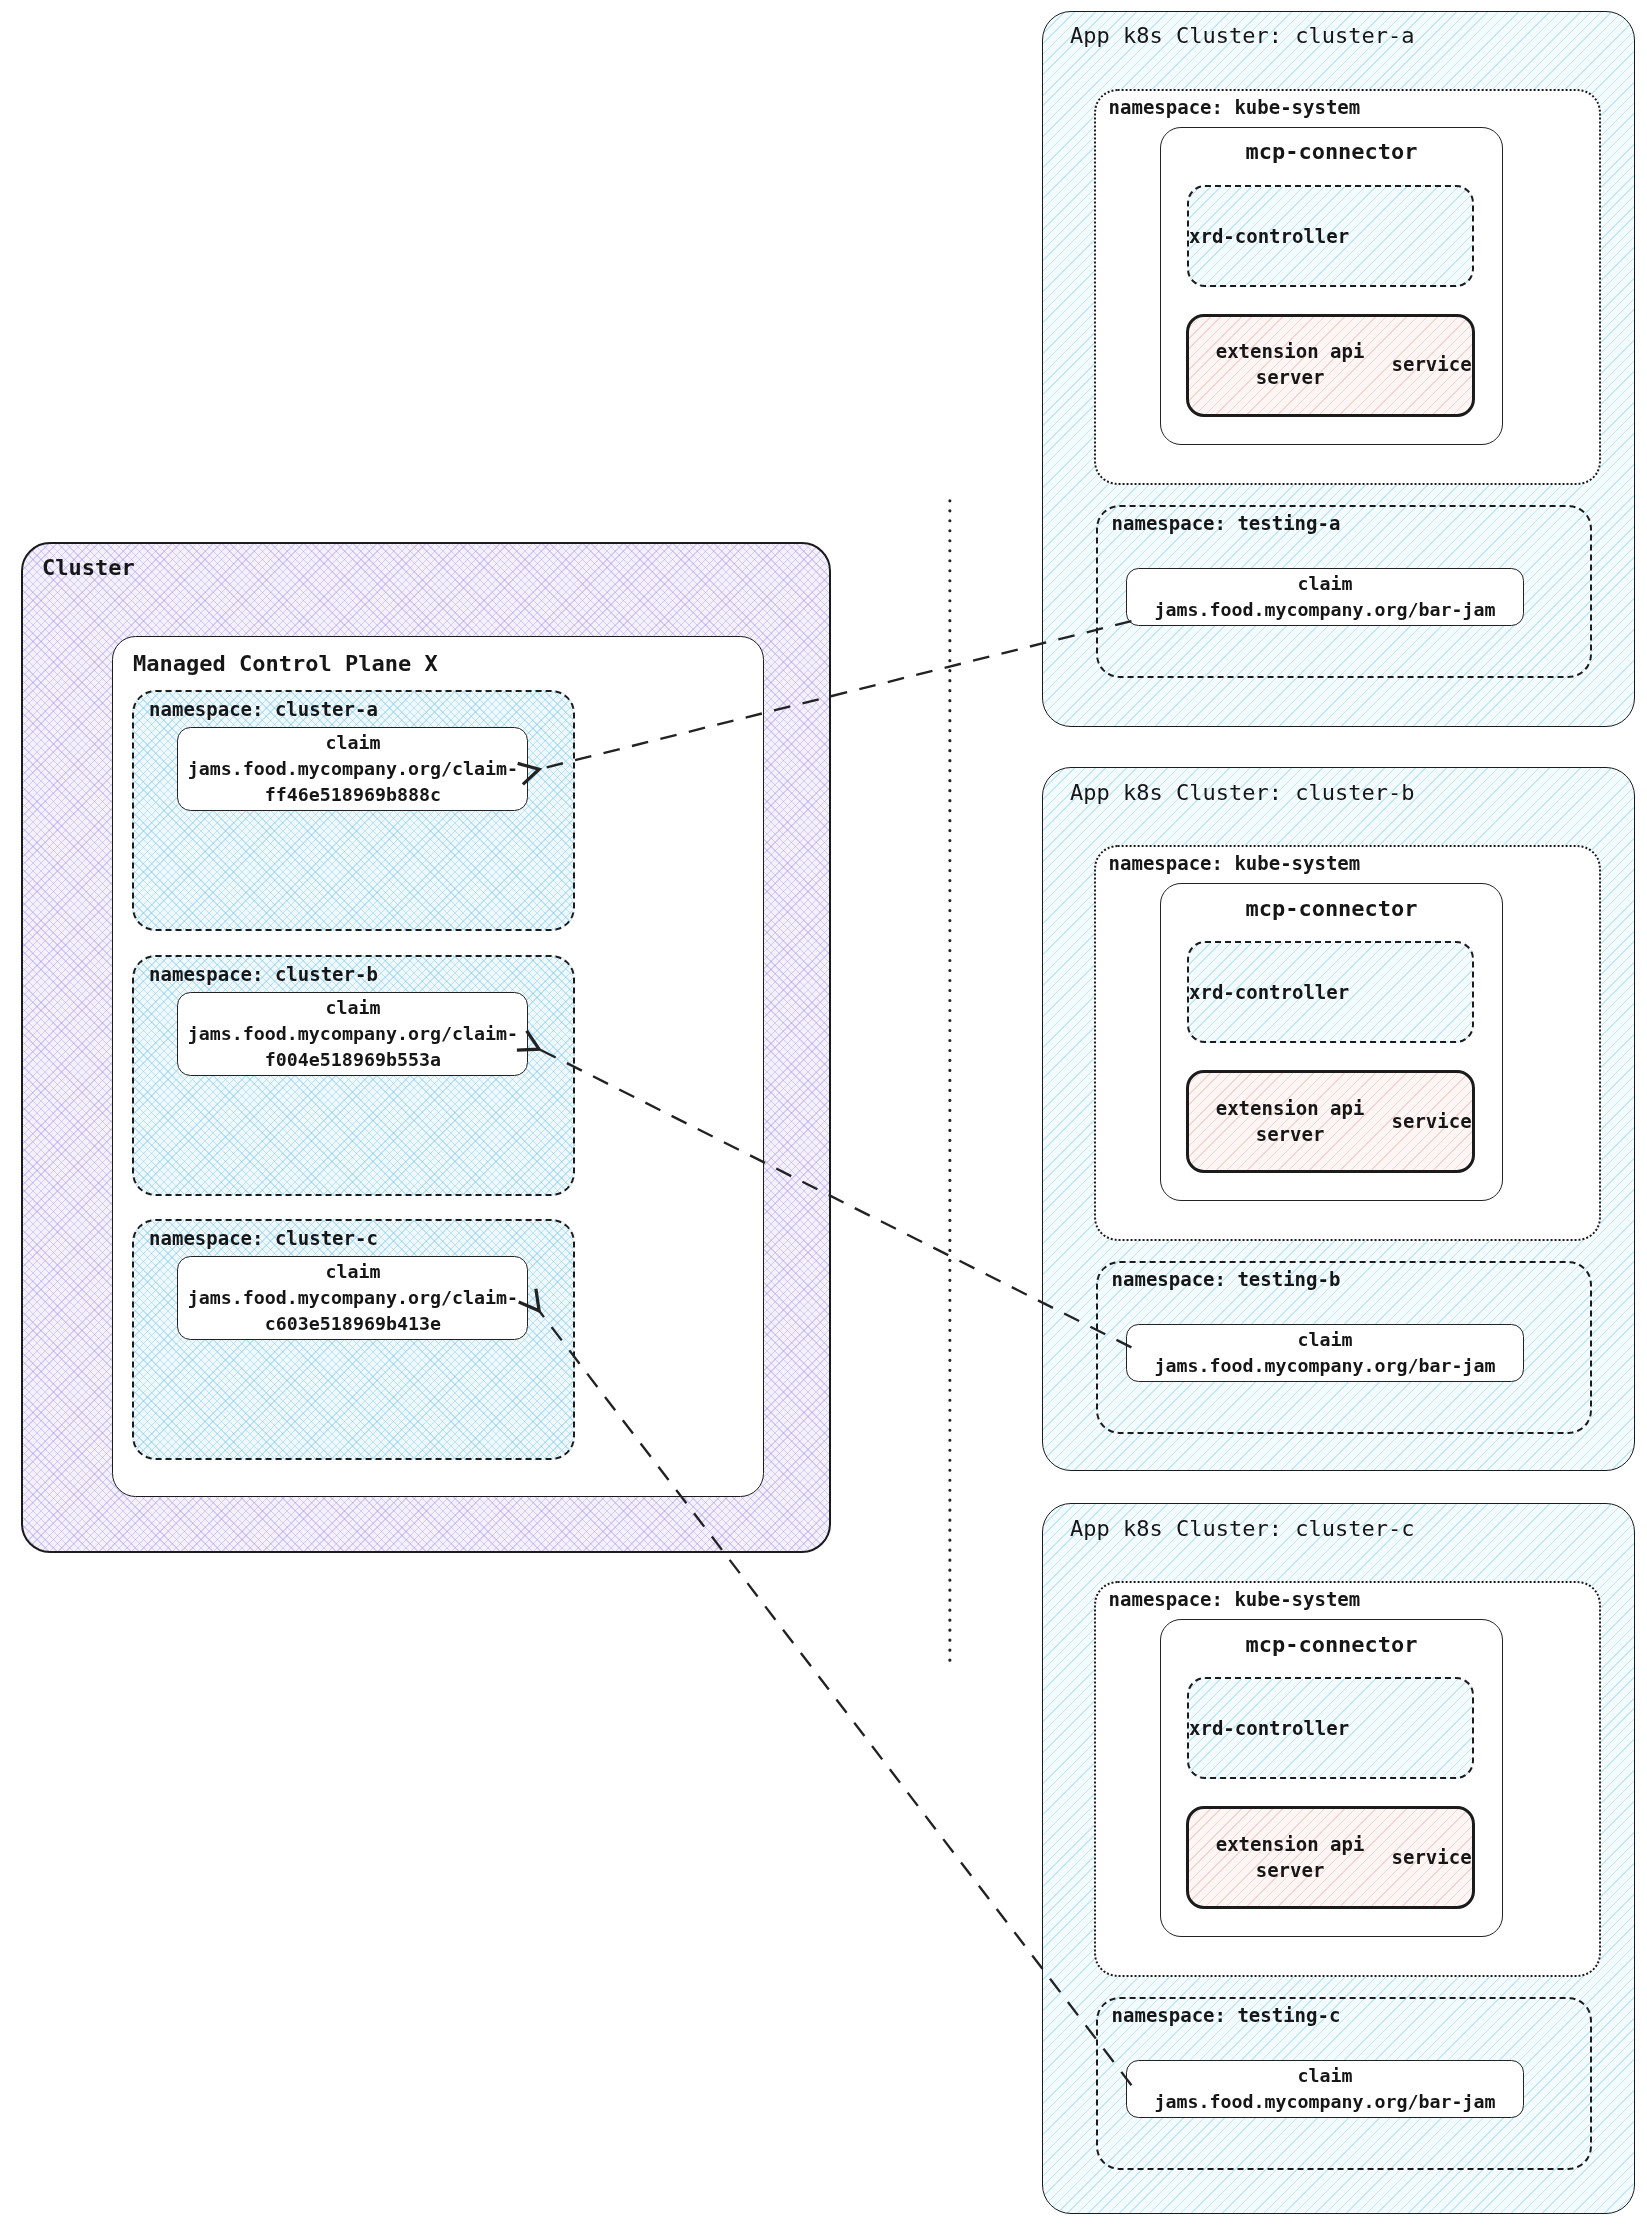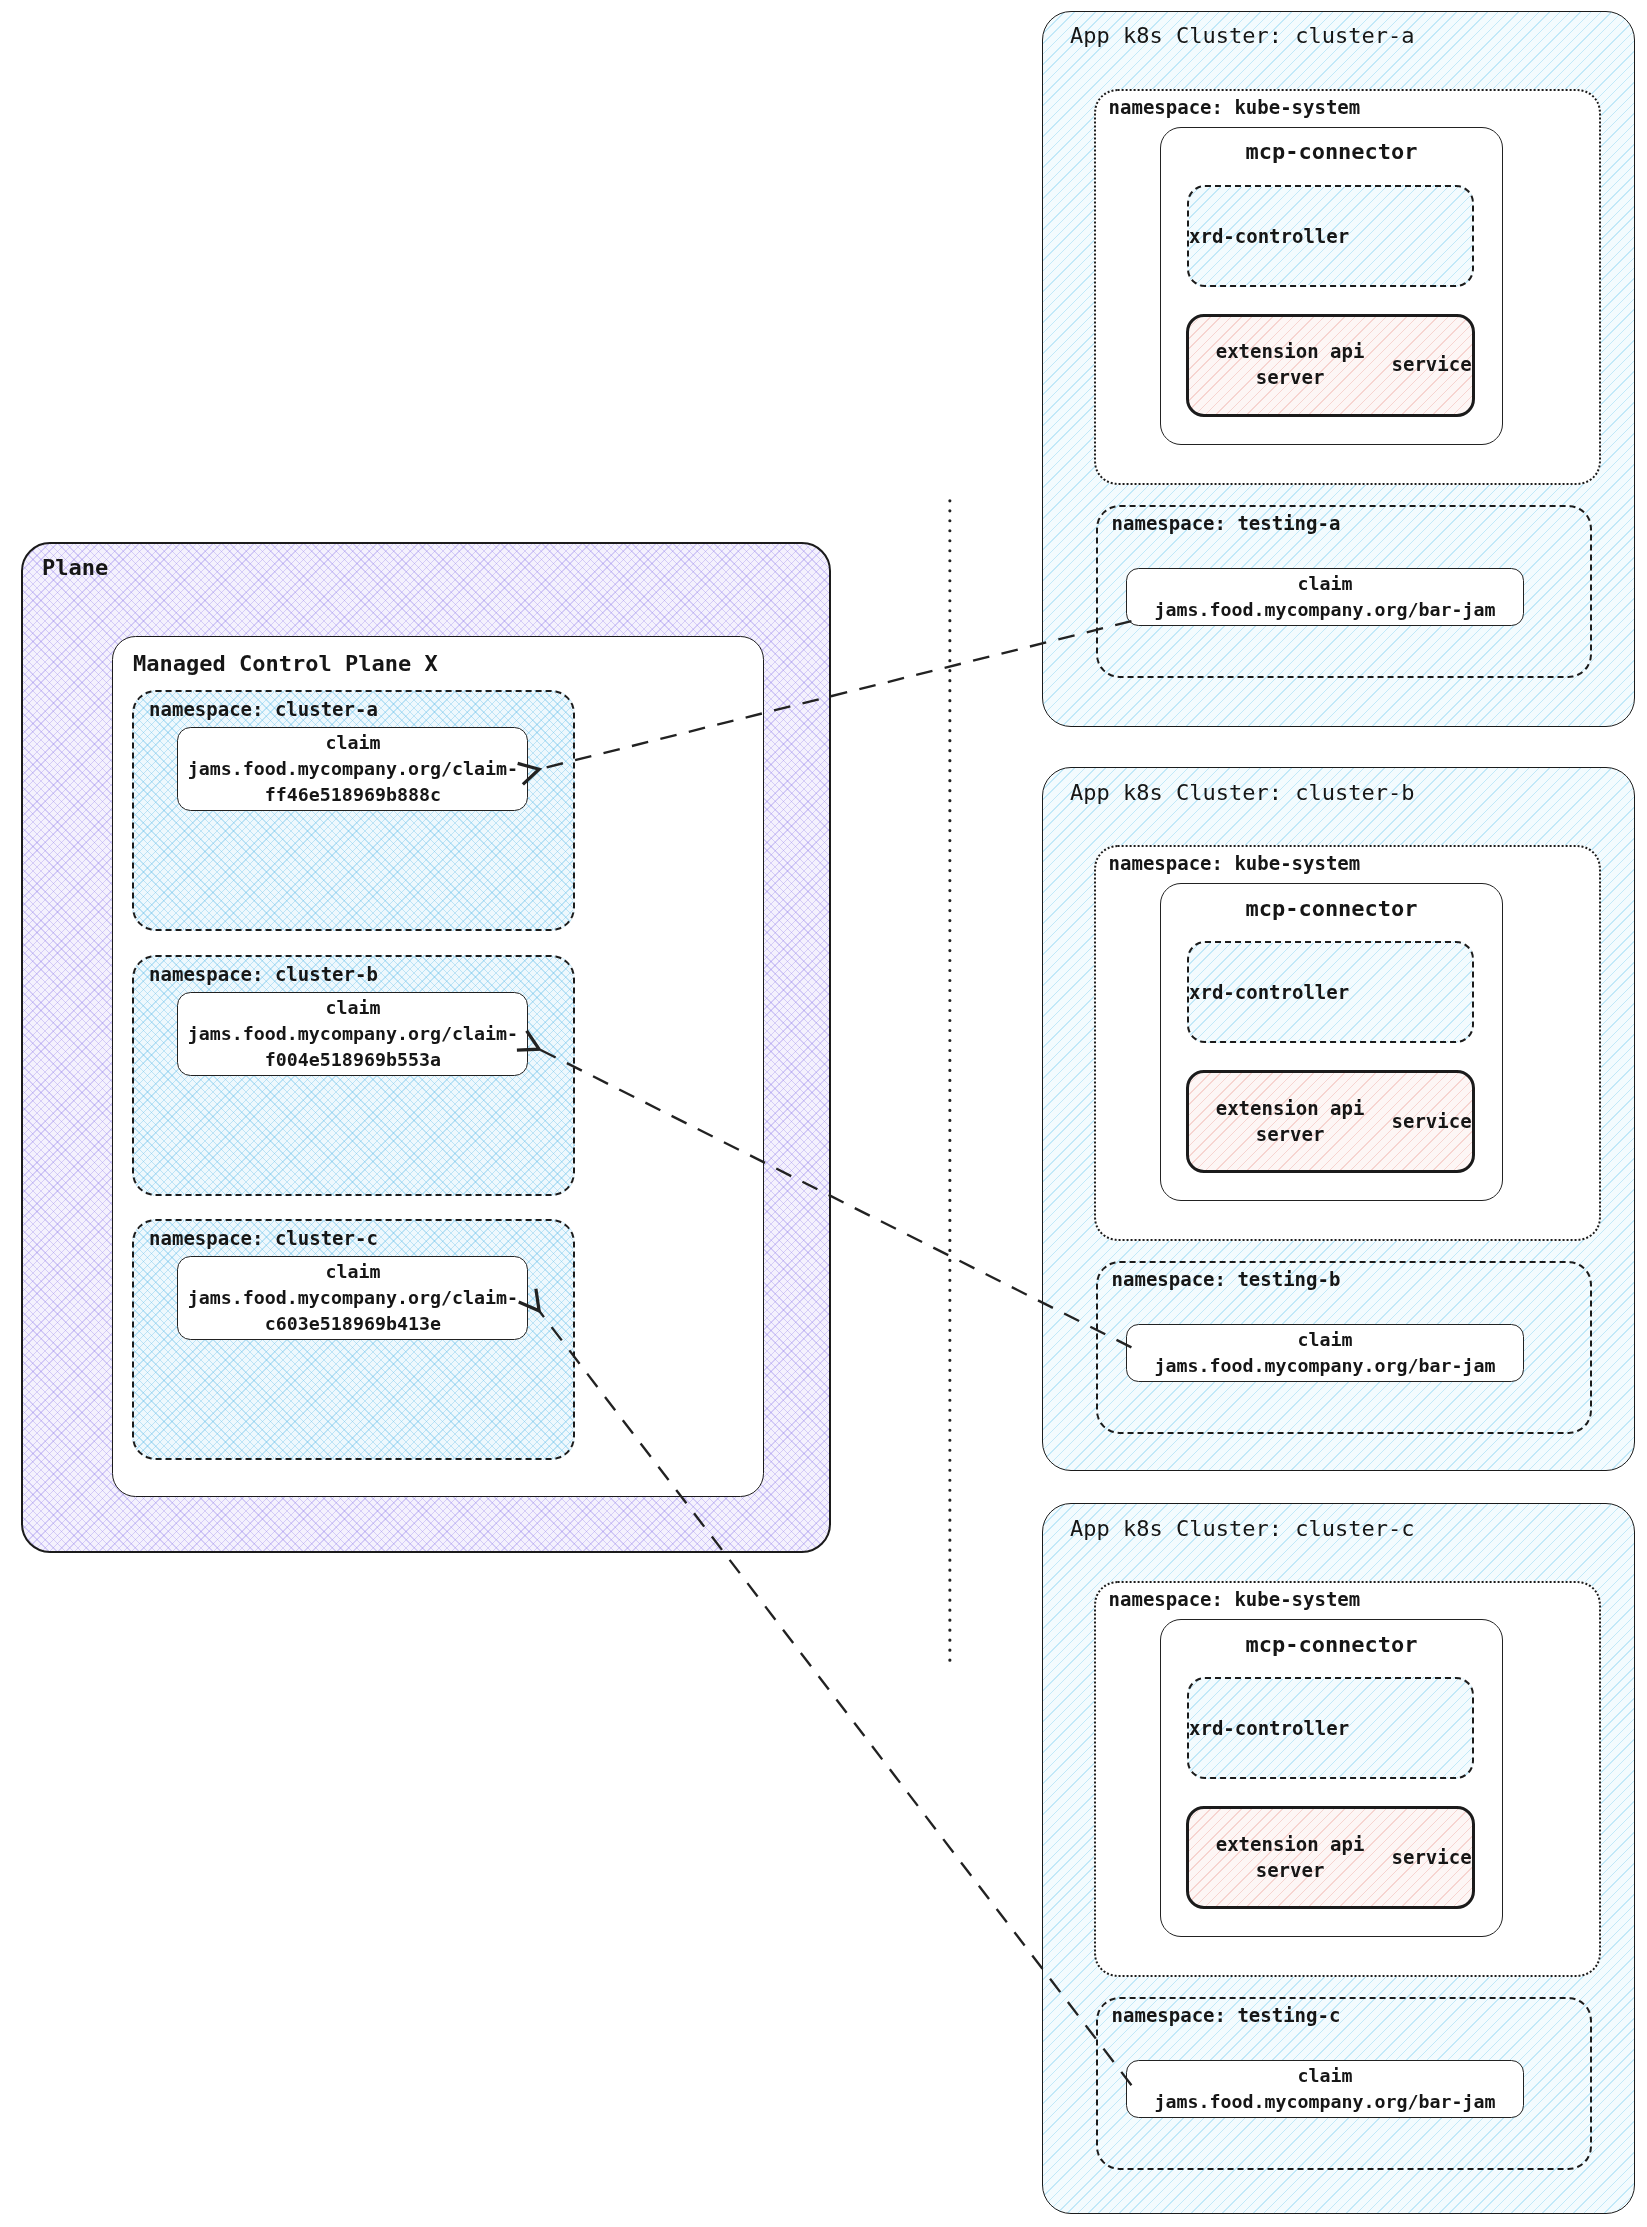--- a/index.html
+++ b/index.html
@@ -68,21 +68,21 @@
        font-size:18.3px;font-weight:700;line-height:1.4;text-align:center;}
 
   .overlay{position:absolute;left:0;top:0;z-index:5;pointer-events:none;}
 </style>
 </head>
 <body>
 
 <div class="page">
 
   <div class="box spaces hatch-purple">
-    <div class="spaces-label">Plane</div>
+    <div class="spaces-label">Cluster</div>
 
     <div class="box mcpx">
       <div class="mcpx-label">Managed Control Plane X</div>
 
       <div class="box ns-left ns-a hatch-blue-cross">
         <div class="ns-label">namespace: cluster-a</div>
         <div class="box claim">
           <div>claim</div>
           <div>jams.food.mycompany.org/claim-</div>
           <div>ff46e518969b888c</div>

